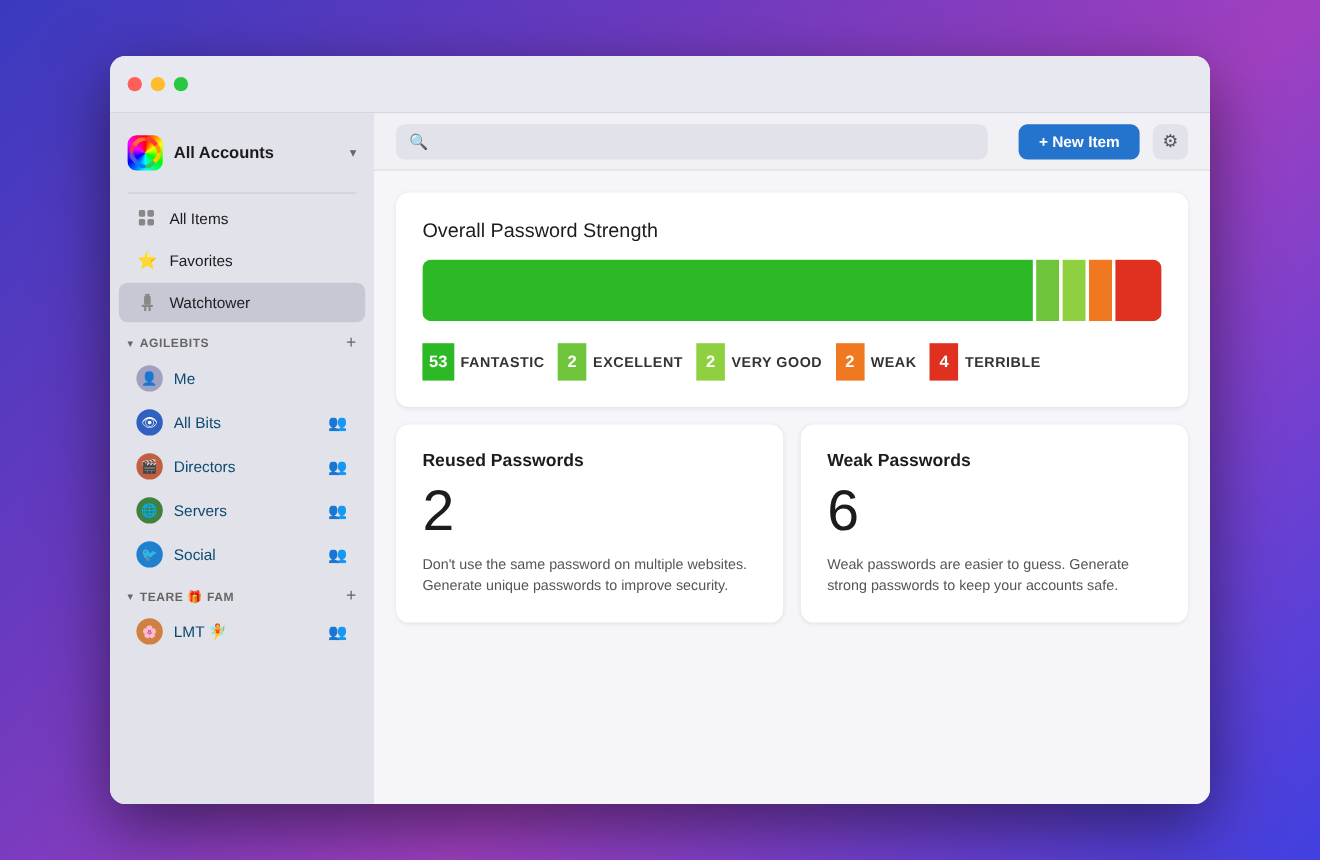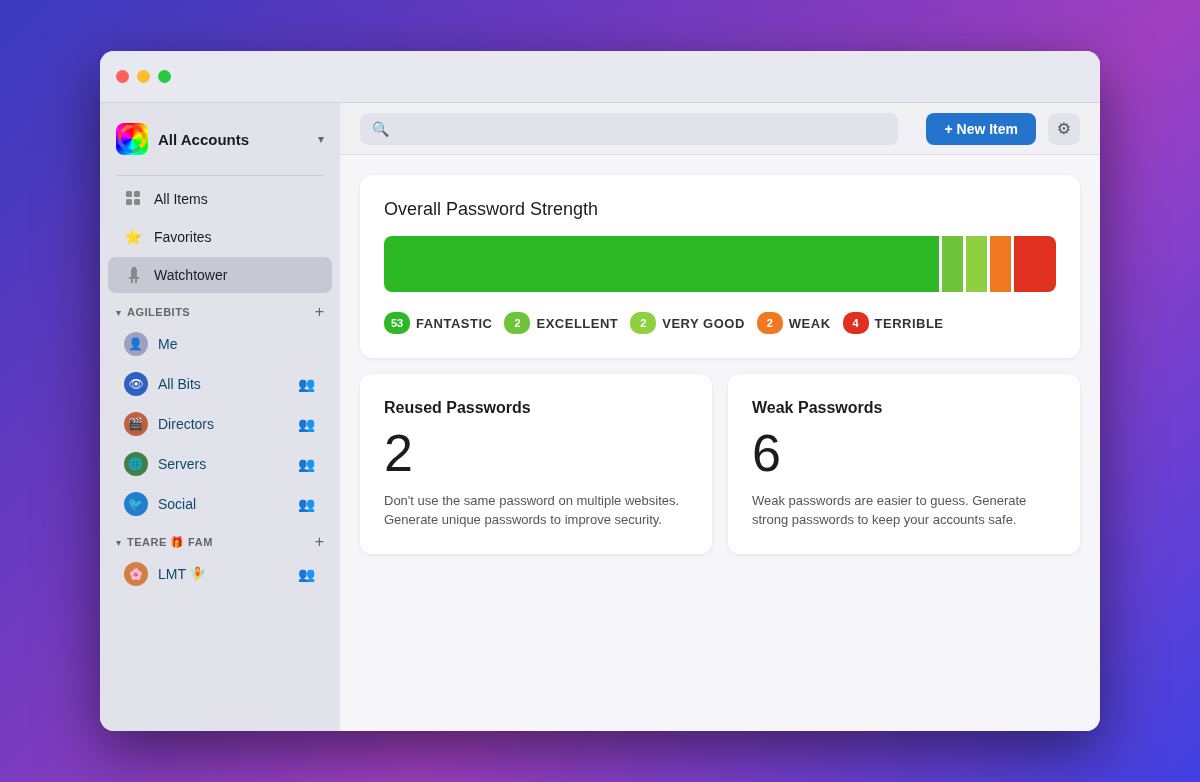--- a/index.html
+++ b/index.html
@@ -277,26 +277,26 @@
       gap: 12px;
       align-items: center;
     }
     .legend-item {
       display: flex;
       align-items: center;
       gap: 6px;
     }
     .legend-badge {
       min-width: 26px;
-      height: 22px;
-      border-radius: 10px;
+      height: 34px;
+      border-radius: 0;
       display: flex;
       align-items: center;
       justify-content: center;
-      font-size: 11px;
+      font-size: 15px;
       font-weight: 700;
       color: white;
       padding: 0 6px;
     }
     .badge-green { background: #2db825; }
     .badge-light-green { background: #6ec43a; }
     .badge-light-green2 { background: #8ed040; }
     .badge-orange { background: #f07820; }
     .badge-red { background: #e03020; }
     .legend-label {

